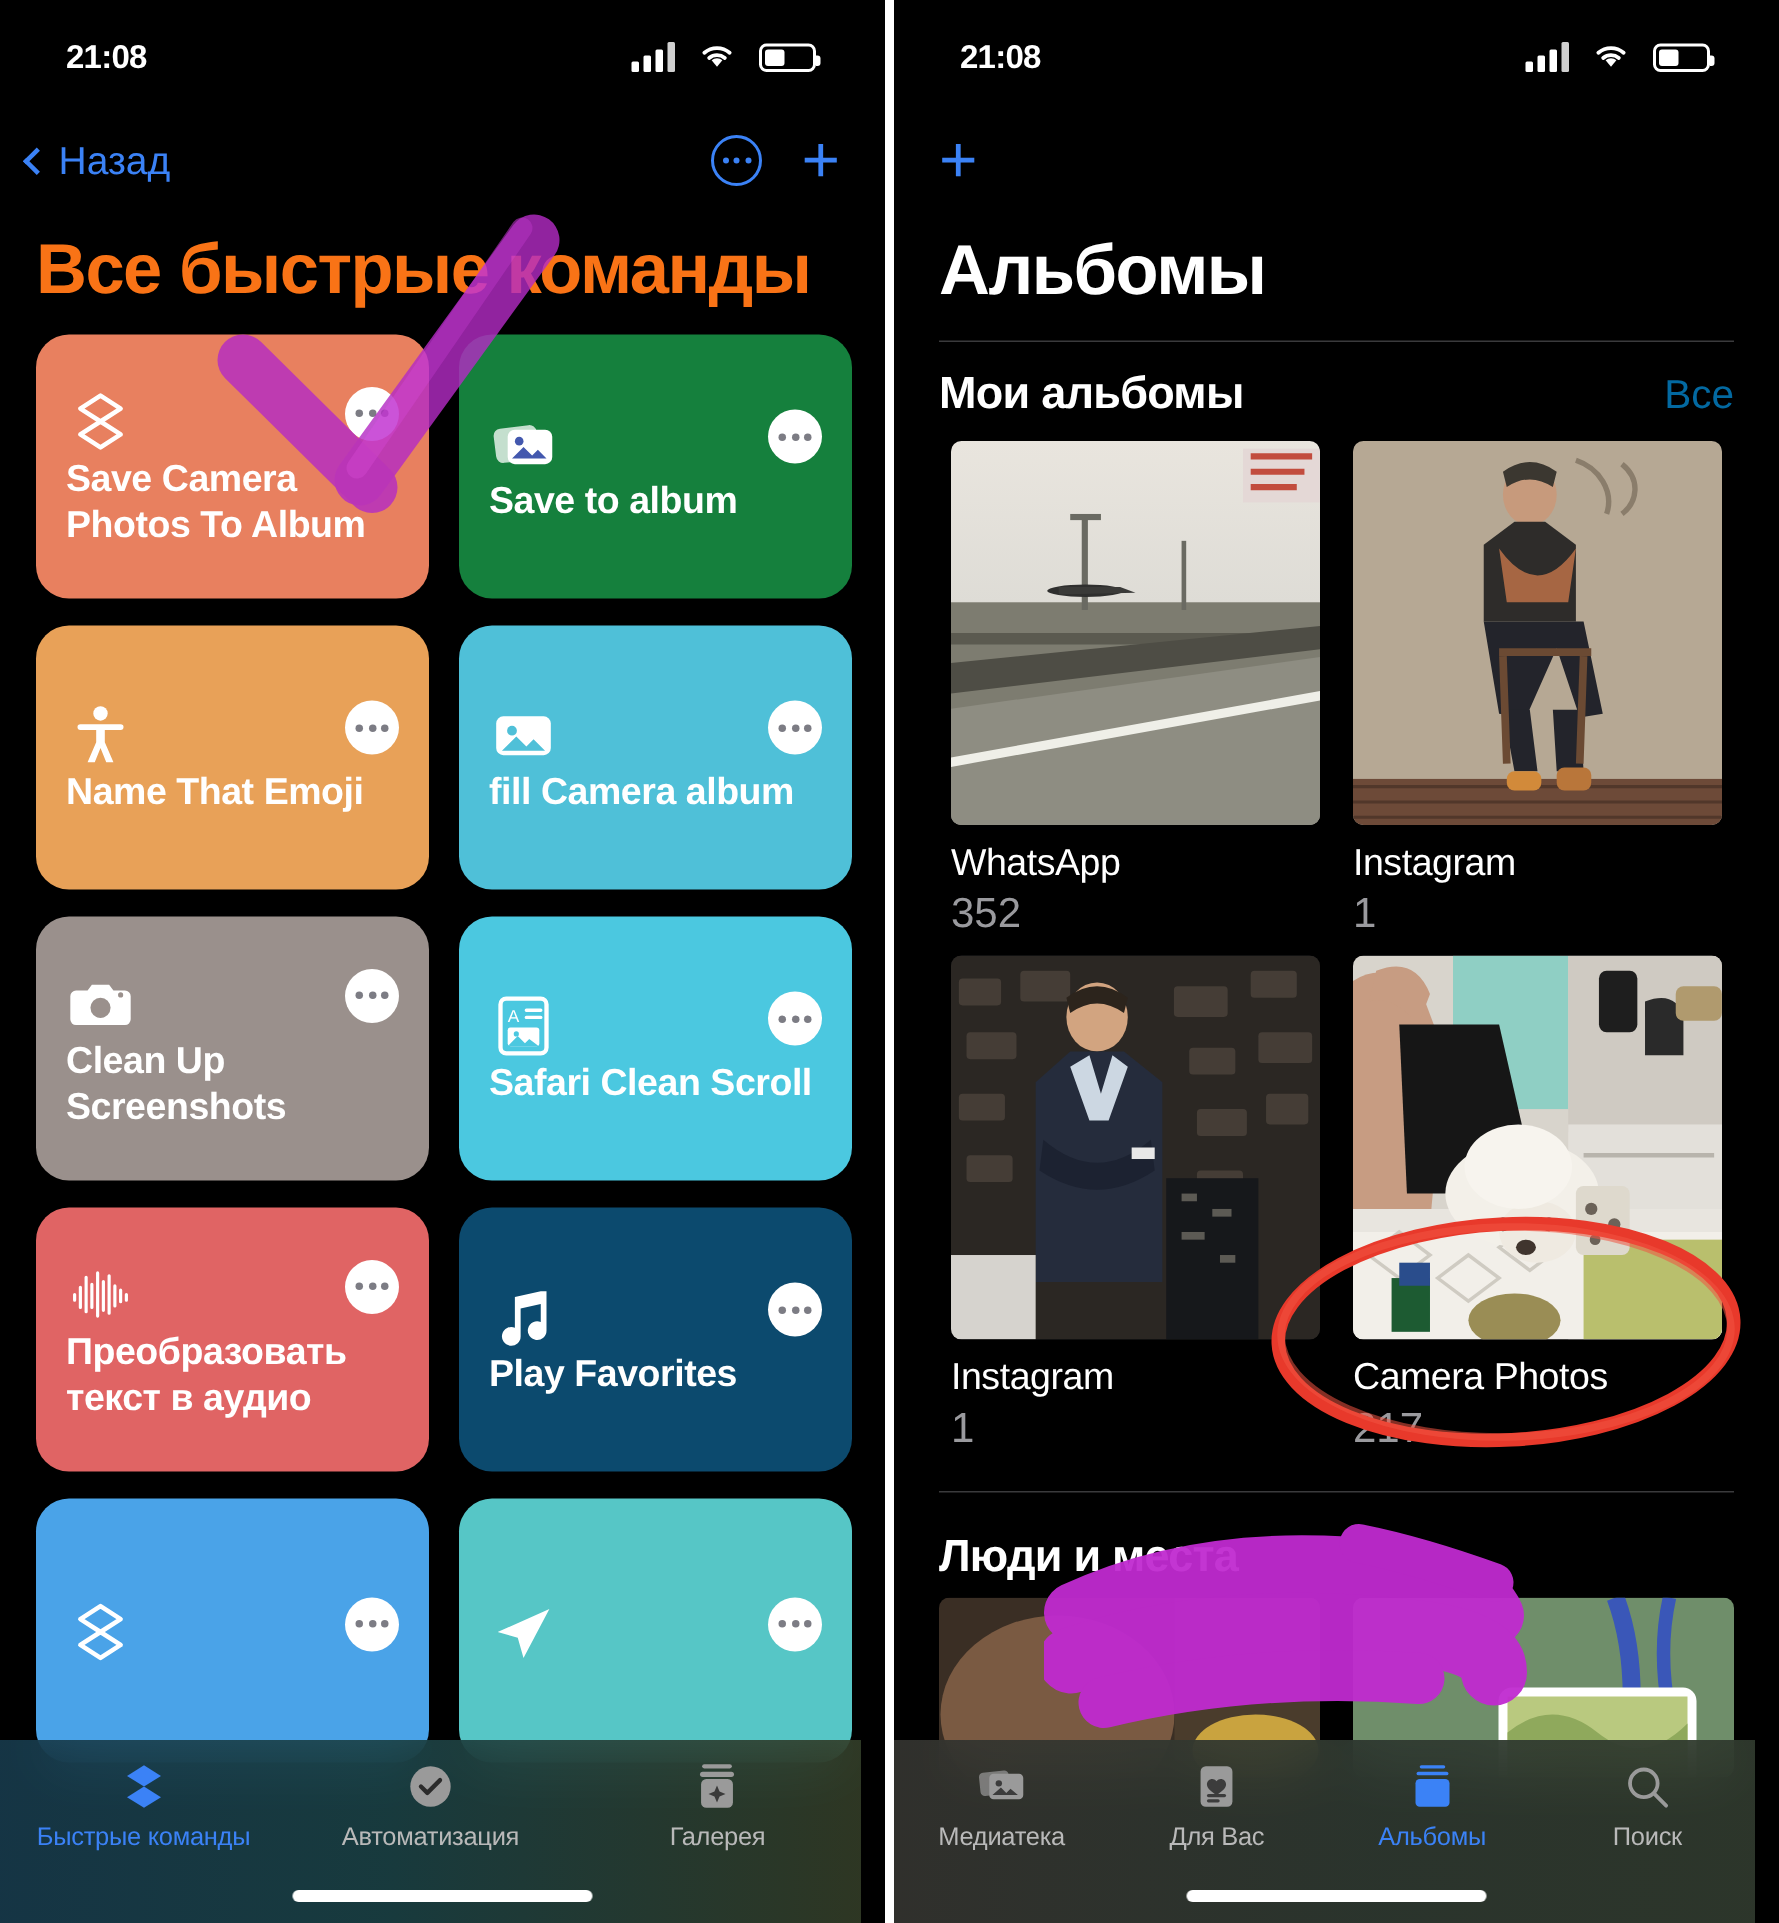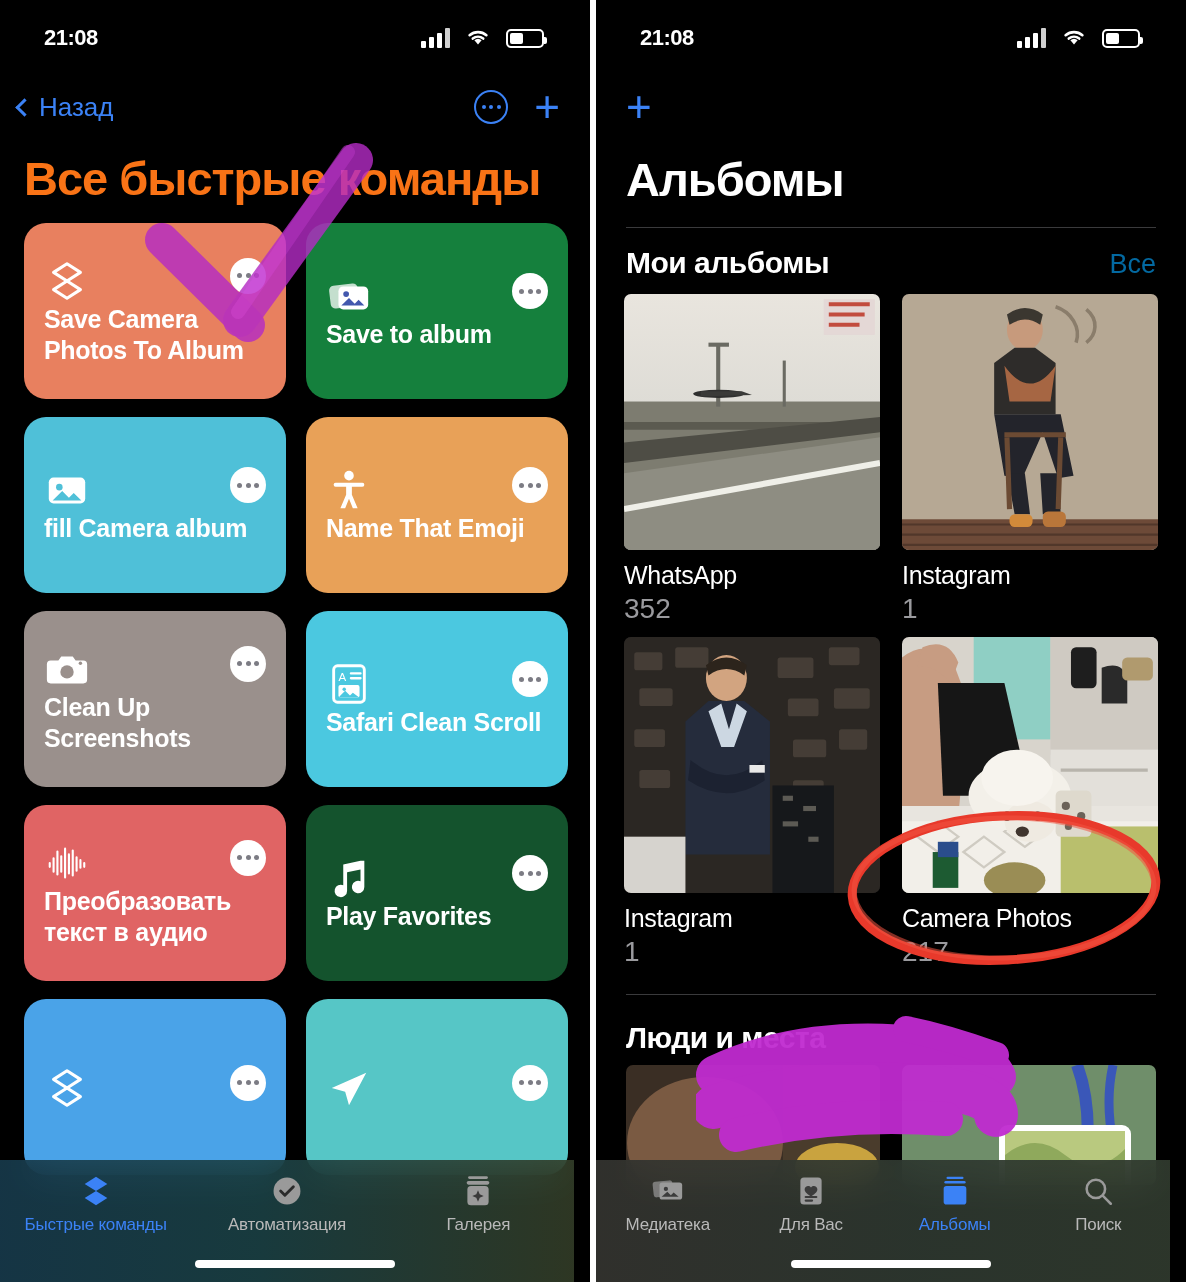--- a/index.html
+++ b/index.html
@@ -219,21 +219,21 @@
     justify-content: space-between;
     padding: 18px 30px 14px 30px;
   }
   .section-title { color: #fff; font-size: 30px; font-weight: bold; letter-spacing: -0.5px; }
   .section-link { color: #0369a1; font-size: 27px; cursor: pointer; }
 
   .album-grid {
     display: grid;
     grid-template-columns: 1fr 1fr;
     gap: 12px 22px;
-    padding: 0 28px;
+    padding: 0 38px;
   }
   .album { cursor: pointer; }
   .album-thumb {
     width: 100%;
     height: 256px;
     border-radius: 7px;
     overflow: hidden;
     position: relative;
     background: #1c1c1e;
   }
@@ -333,54 +333,54 @@
           </span>
           <span class="tile-more">
               <s></s>
               <s></s>
               <s></s>
             </span>
         </div>
         <div class="tile-label">Save to album</div>
       </div>
 
+      <div class="tile" style="background:#E8A158">
+        <div class="tile-top">
+          <span class="tile-icon">
+            <svg viewBox="0 0 48 48" fill="#fff">
+                <circle cx="24" cy="9" r="5"></circle>
+                <path d="M21 17h6v12l6 14h-5l-4-10-4 10h-5l6-14V17z"></path>
+                <rect x="8" y="16.5" width="32" height="4" rx="2"></rect>
+              </svg>
+          </span>
+          <span class="tile-more">
+              <s></s>
+              <s></s>
+              <s></s>
+            </span>
+        </div>
+        <div class="tile-label">Name That Emoji</div>
+      </div>
+
       <div class="tile" style="background:#4FC0D8">
         <div class="tile-top">
           <span class="tile-icon">
             <svg viewBox="0 0 48 48">
                 <rect x="5" y="11" width="38" height="27" rx="5" fill="#fff"></rect>
                 <circle cx="16" cy="21" r="3.4" fill="#4FC0D8"></circle>
                 <path d="M9 35l10-10 7 7 5-5 8 8H9z" fill="#4FC0D8"></path>
               </svg>
           </span>
           <span class="tile-more">
               <s></s>
               <s></s>
               <s></s>
             </span>
         </div>
         <div class="tile-label">fill Camera album</div>
-      </div>
-
-      <div class="tile" style="background:#E8A158">
-        <div class="tile-top">
-          <span class="tile-icon">
-            <svg viewBox="0 0 48 48" fill="#fff">
-                <circle cx="24" cy="9" r="5"></circle>
-                <path d="M21 17h6v12l6 14h-5l-4-10-4 10h-5l6-14V17z"></path>
-                <rect x="8" y="16.5" width="32" height="4" rx="2"></rect>
-              </svg>
-          </span>
-          <span class="tile-more">
-              <s></s>
-              <s></s>
-              <s></s>
-            </span>
-        </div>
-        <div class="tile-label">Name That Emoji</div>
       </div>
 
       <div class="tile" style="background:#9A908C">
         <div class="tile-top">
           <span class="tile-icon">
             <svg viewBox="0 0 48 48">
                 <path d="M7 15h8l3-4h12l3 4h8a4 4 0 014 4v16a4 4 0 01-4 4H7a4 4 0 01-4-4V19a4 4 0 014-4z" fill="#fff"></path>
                 <circle cx="24" cy="27" r="7" fill="#9A908C"></circle>
                 <circle cx="38" cy="18" r="1.8" fill="#9A908C"></circle>
               </svg>
@@ -424,21 +424,21 @@
           </span>
           <span class="tile-more">
               <s></s>
               <s></s>
               <s></s>
             </span>
         </div>
         <div class="tile-label">Преобразовать текст в аудио</div>
       </div>
 
-      <div class="tile" style="background:#14532d">
+      <div class="tile" style="background:#0c4a6e">
         <div class="tile-top">
           <span class="tile-icon">
             <svg viewBox="0 0 48 48" fill="#fff">
                 <path d="M36 6l-18 4v21.5a6.5 6.5 0 10 4 6V18l14-3v12.5a6.5 6.5 0 104 6V6z"></path>
               </svg>
           </span>
           <span class="tile-more">
               <s></s>
               <s></s>
               <s></s>

